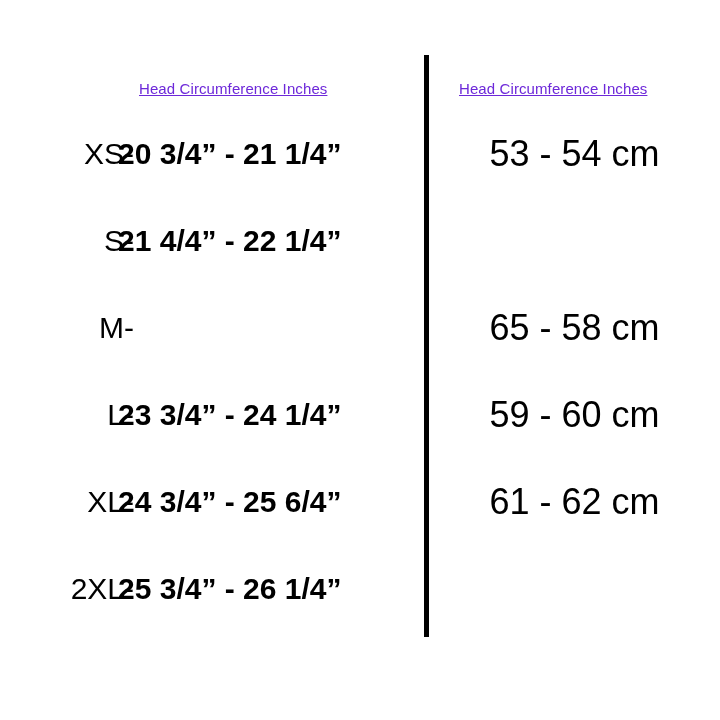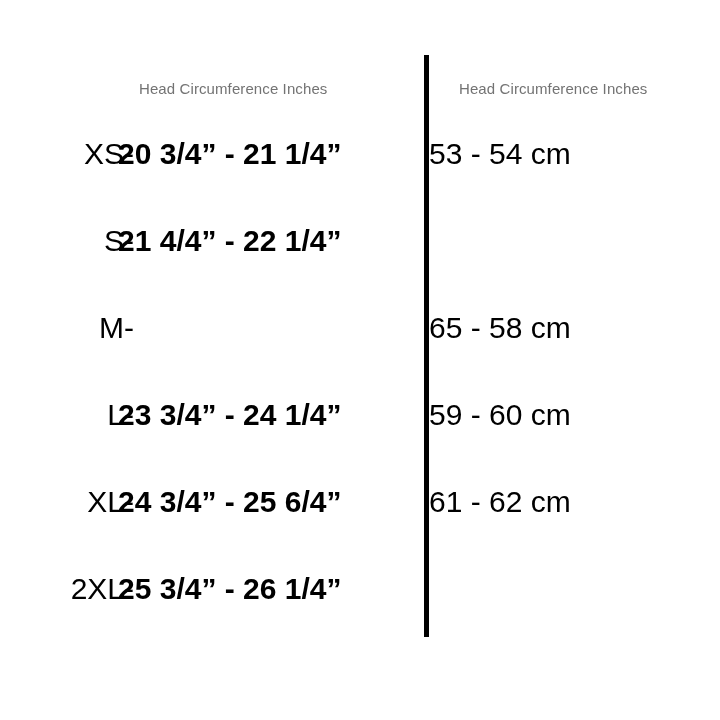--- a/index.html
+++ b/index.html
@@ -30,21 +30,22 @@
     background: #000000;
   }
 
   
   .header {
     position: absolute;
     font-size: 15px;
     font-weight: 400;
     letter-spacing: 0.1px;
     white-space: nowrap;
-    color: #737373;
+    color: #6d28d9;
+    text-decoration: underline;
   }
   .header-inches {
     left: 139px;
     top: 80px;
   }
   .header-metric {
     left: 459px;
     top: 80px;
   }
 
@@ -89,23 +90,23 @@
   .metric-wrap {
     position: absolute;
     left: 429px;
     top: 0;
     width: 291px;
     height: 87px;
   }
   .metric {
     height: 87px;
     line-height: 87px;
-    font-size: 30px;
+    font-size: 36px;
     font-weight: 400;
-    text-align: left;
+    text-align: center;
     white-space: nowrap;
   }
 </style>
 </head>
 <body>
 
 <div class="sheet">
 
   <div class="header header-inches">Head Circumference Inches</div>
 

